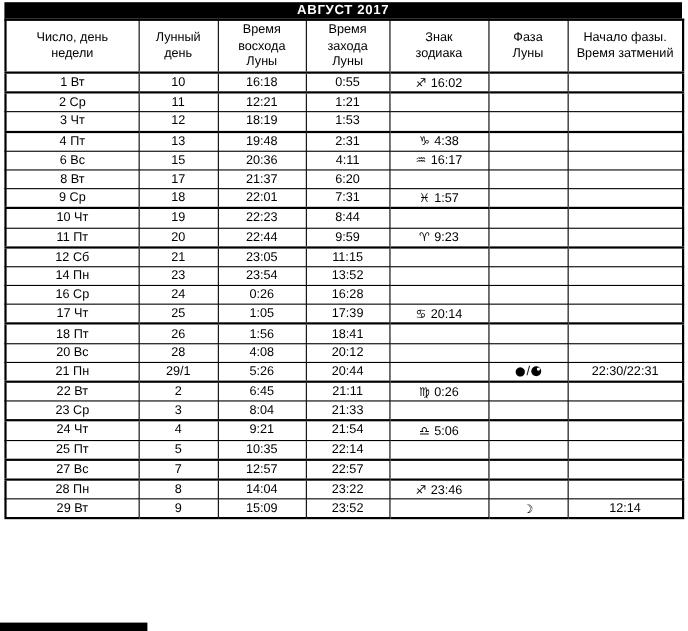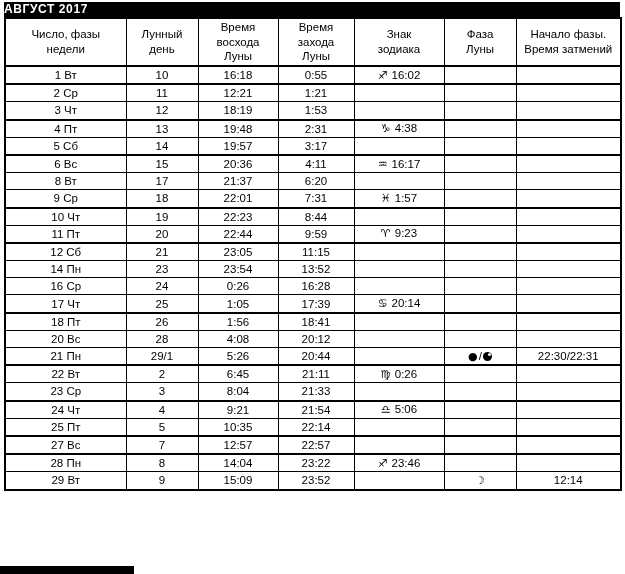--- a/index.html
+++ b/index.html
@@ -2,21 +2,21 @@
 <html><head>
 <meta charset="utf-8">
 <style>
   html,body{
     margin:0;padding:0;width:625px;height:574px;overflow:hidden;
     background:#fff;font-family:"Liberation Sans",sans-serif;color:#000;
   }
   .page{position:relative;width:625px;height:574px;background:#fff;}
   .cal{position:absolute;left:4px;top:2px;width:616px;}
   .title-bar{
-    background:#000;color:#fff;text-align:left;font-weight:bold;
+    background:#000;color:#fff;text-align:center;font-weight:bold;
     font-size:12px;height:15px;line-height:15px;letter-spacing:.6px;
   }
   table.moon{
     border-collapse:collapse;table-layout:fixed;width:616px;
     border:2px solid #000;
   }
   col.c1{width:121px}col.c2{width:72px}col.c3{width:80px}
   col.c4{width:76px}col.c5{width:90px}col.c6{width:72px}col.c7{width:105px}
   th,td{
     border:1px solid #000;text-align:center;vertical-align:middle;
@@ -51,21 +51,21 @@
           <col class="c2">
           <col class="c3">
           <col class="c4">
         <col class="c5">
           <col class="c6">
           <col class="c7">
       </colgroup>
       <thead>
           <tr>
             <th>
-              <div>Число, фазы</div>
+              <div>Число, день</div>
               <div>недели</div>
             </th>
             <th>
               <div>Лунный</div>
               <div>день</div>
             </th>
             <th>
               <div>Время</div>
               <div>восхода</div>
               <div>Луны</div>
@@ -116,29 +116,20 @@
             <td></td>
             <td></td>
             <td></td>
           </tr>
           <tr>
             <td>4 Пт</td>
             <td>13</td>
             <td>19:48</td>
             <td>2:31</td>
             <td><span class="glyph">♑</span><span class="ztime">4:38</span></td>
-            <td></td>
-            <td></td>
-          </tr>
-          <tr class="thick">
-            <td>5 Сб</td>
-            <td>14</td>
-            <td>19:57</td>
-            <td>3:17</td>
-            <td></td>
             <td></td>
             <td></td>
           </tr>
           <tr>
             <td>6 Вс</td>
             <td>15</td>
             <td>20:36</td>
             <td>4:11</td>
             <td><span class="glyph">♒</span><span class="ztime">16:17</span></td>
             <td></td>

